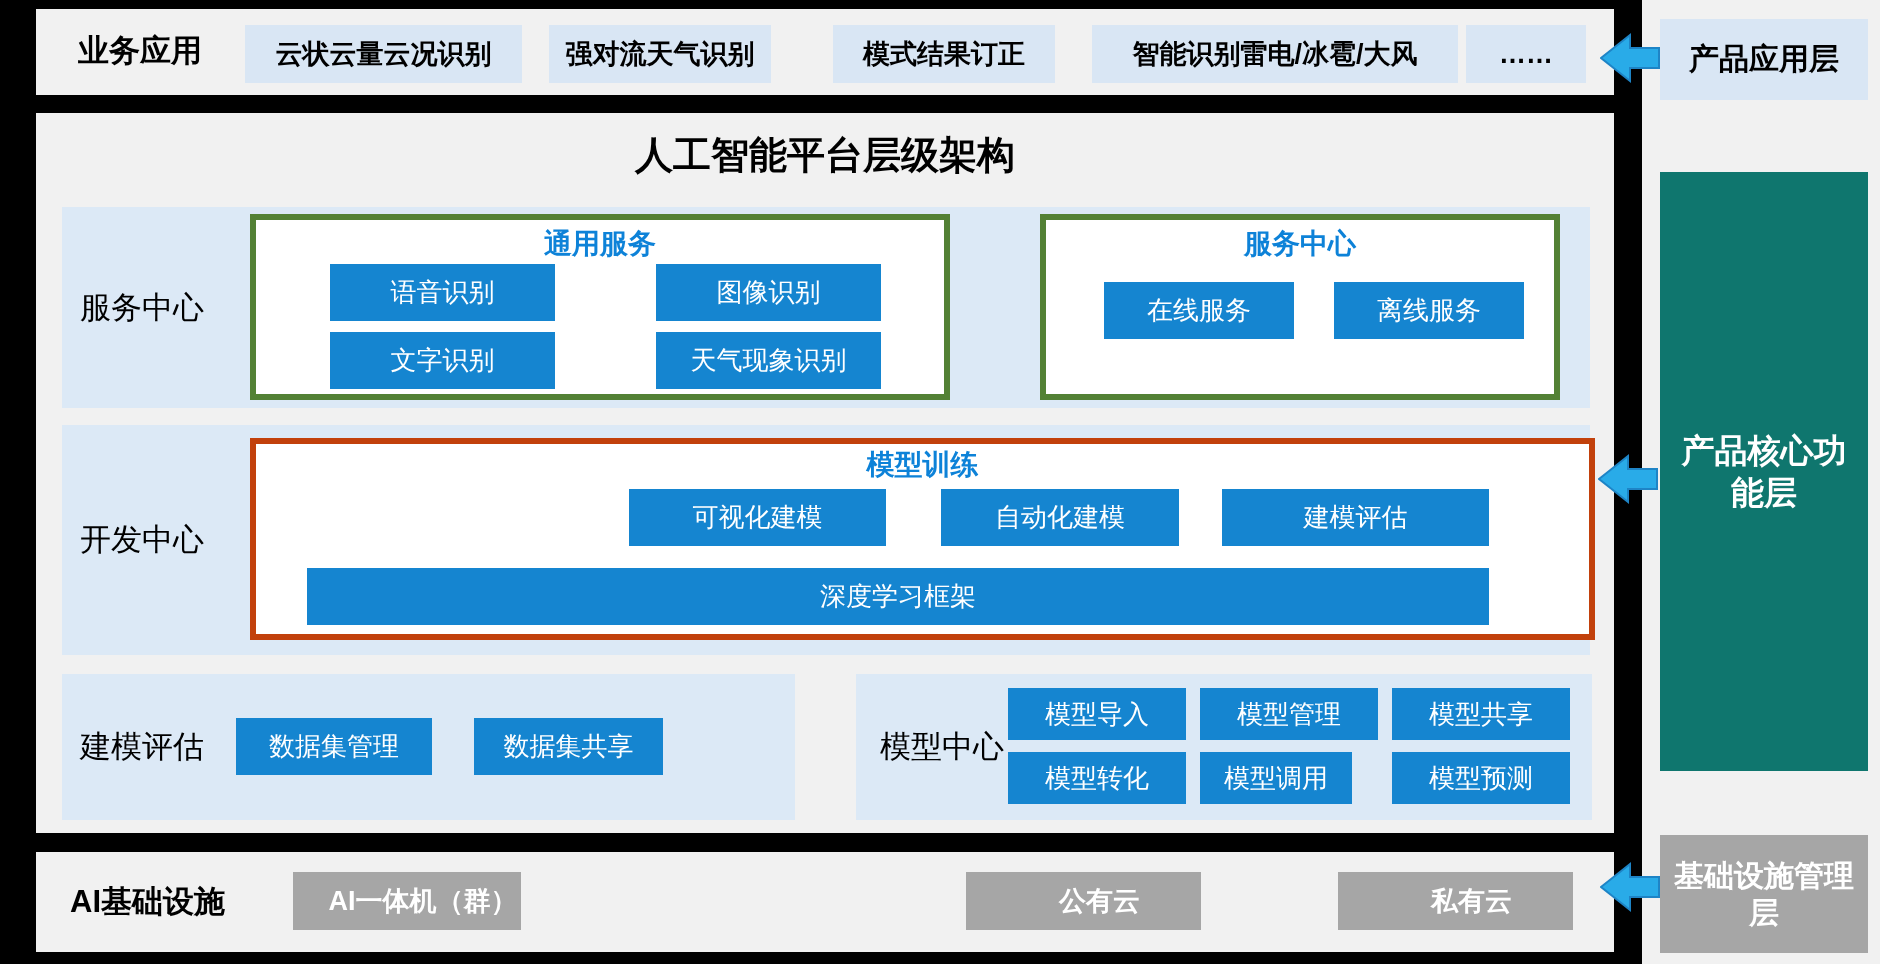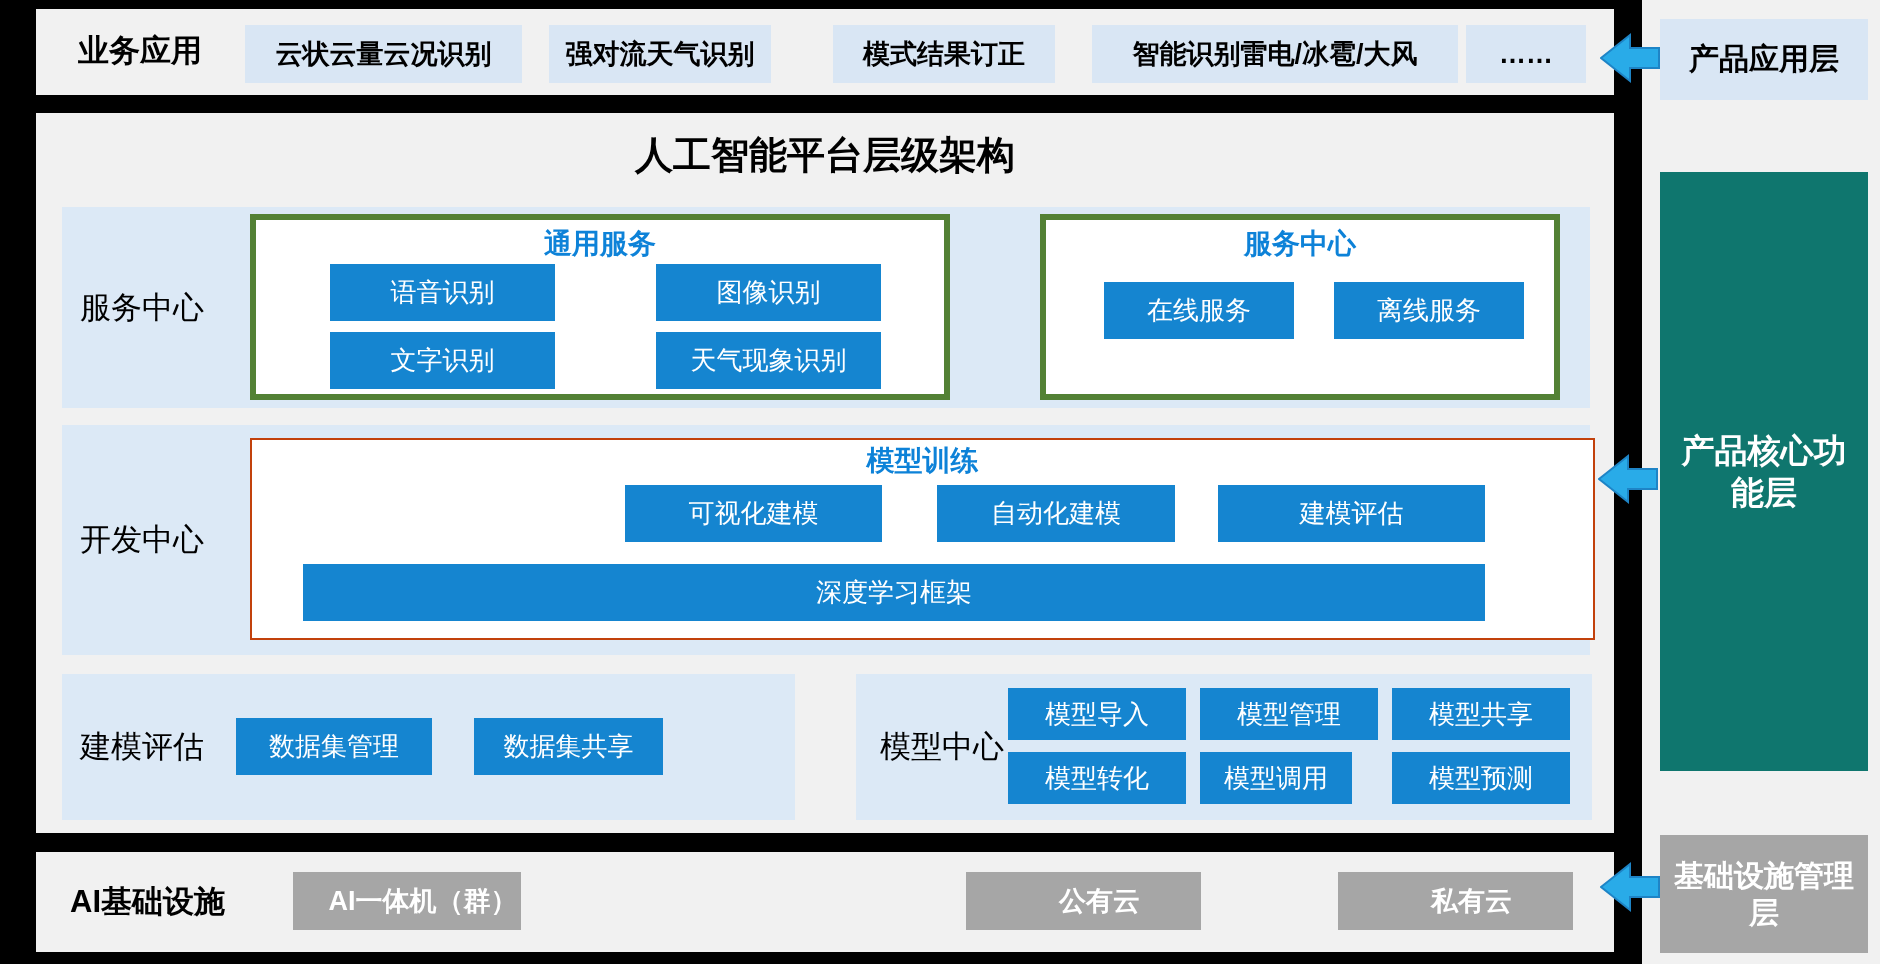--- a/index.html
+++ b/index.html
@@ -21,21 +21,21 @@
     position:absolute;left:36px;top:130px;width:1578px;text-align:center;
     font-size:38px;font-weight:bold;
   }
   .panel{position:absolute;background:#dce9f6;}
   .row-label{
     position:absolute;left:18px;top:0;height:100%;display:flex;align-items:center;
     font-weight:normal;font-size:31px;white-space:nowrap;
   }
   .group{position:absolute;background:#fff;}
   .group.green{border:6px solid #538135;}
-  .group.navy{border:2px solid #c2410c;}
+  .group.navy{border:6px solid #c2410c;}
   .group-title{
     text-align:center;margin-top:5px;font-size:28px;font-weight:bold;color:#0d82d8;
   }
   .btn{
     position:absolute;height:57px;background:#1585d0;color:#fff;
     display:flex;align-items:center;justify-content:center;
     font-size:26px;
   }
   .btn.sm{height:52px;}
   .gray-btn{

